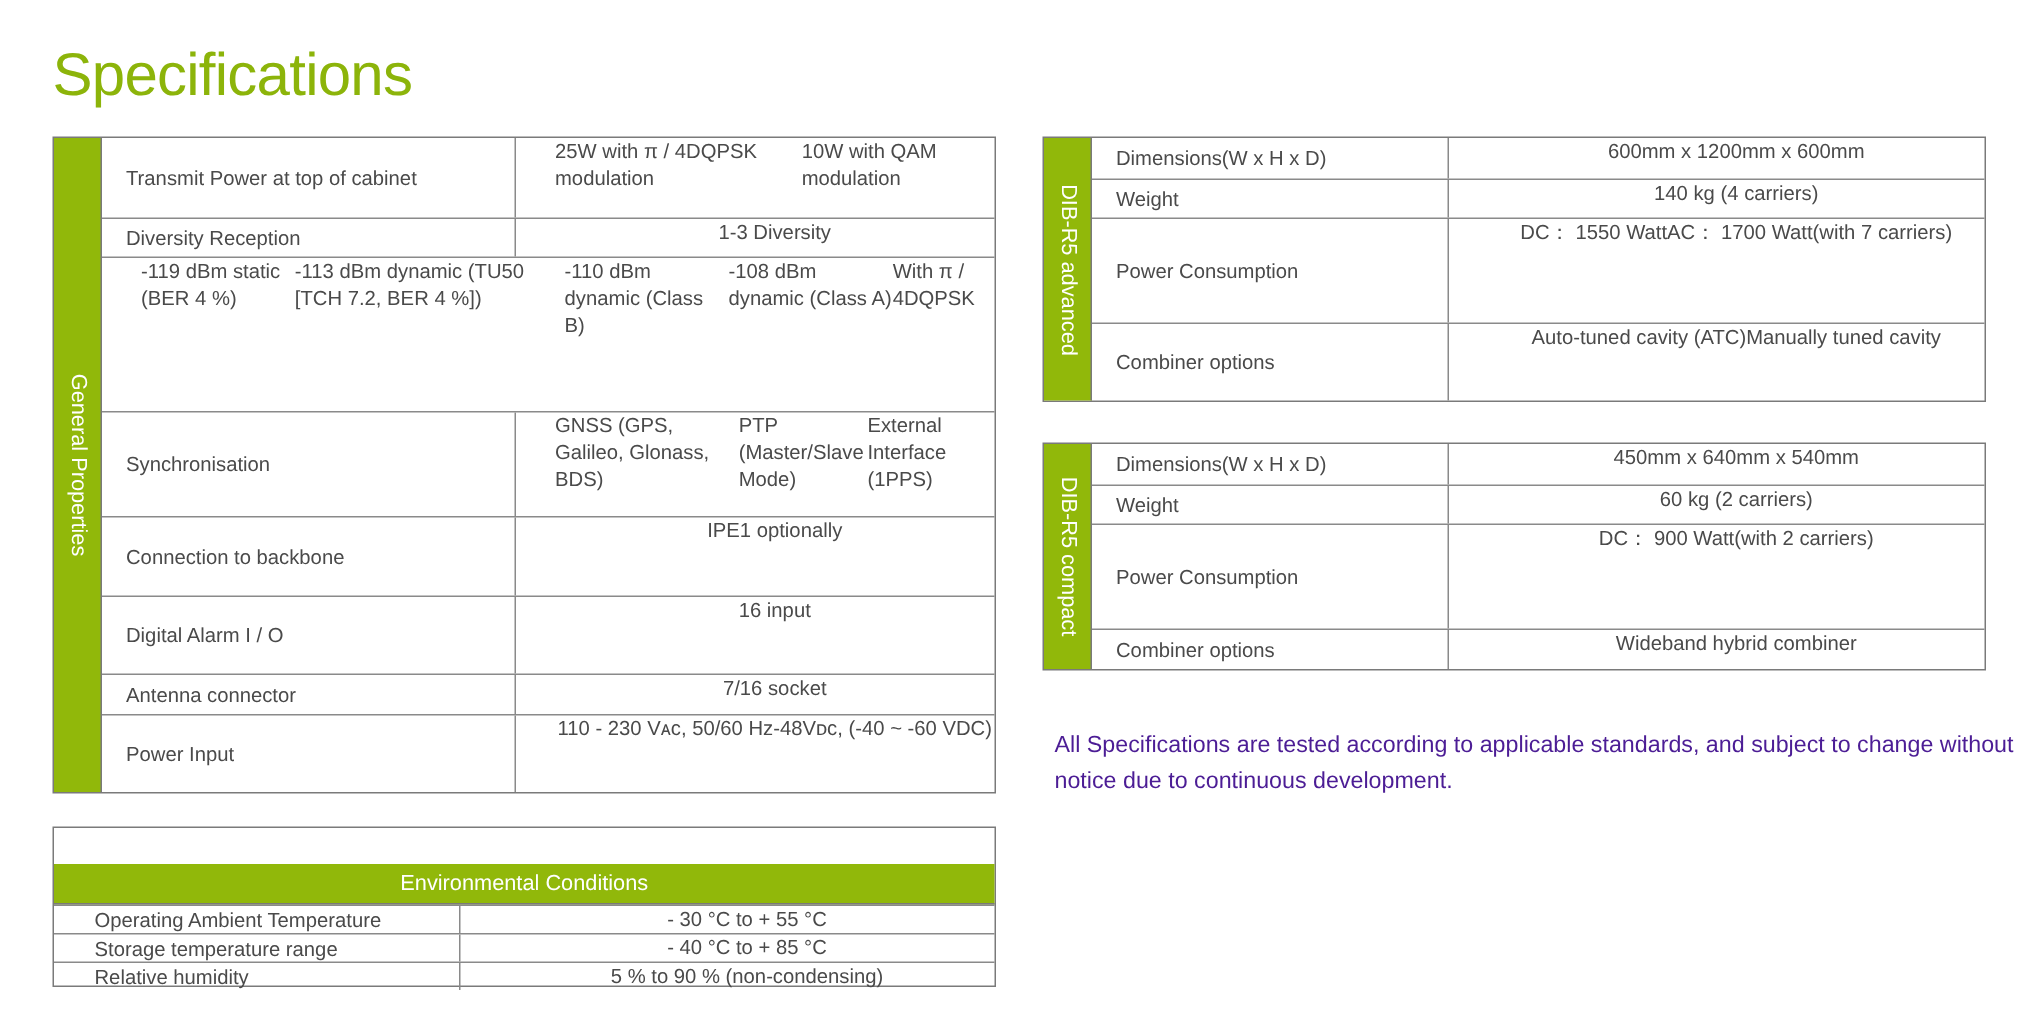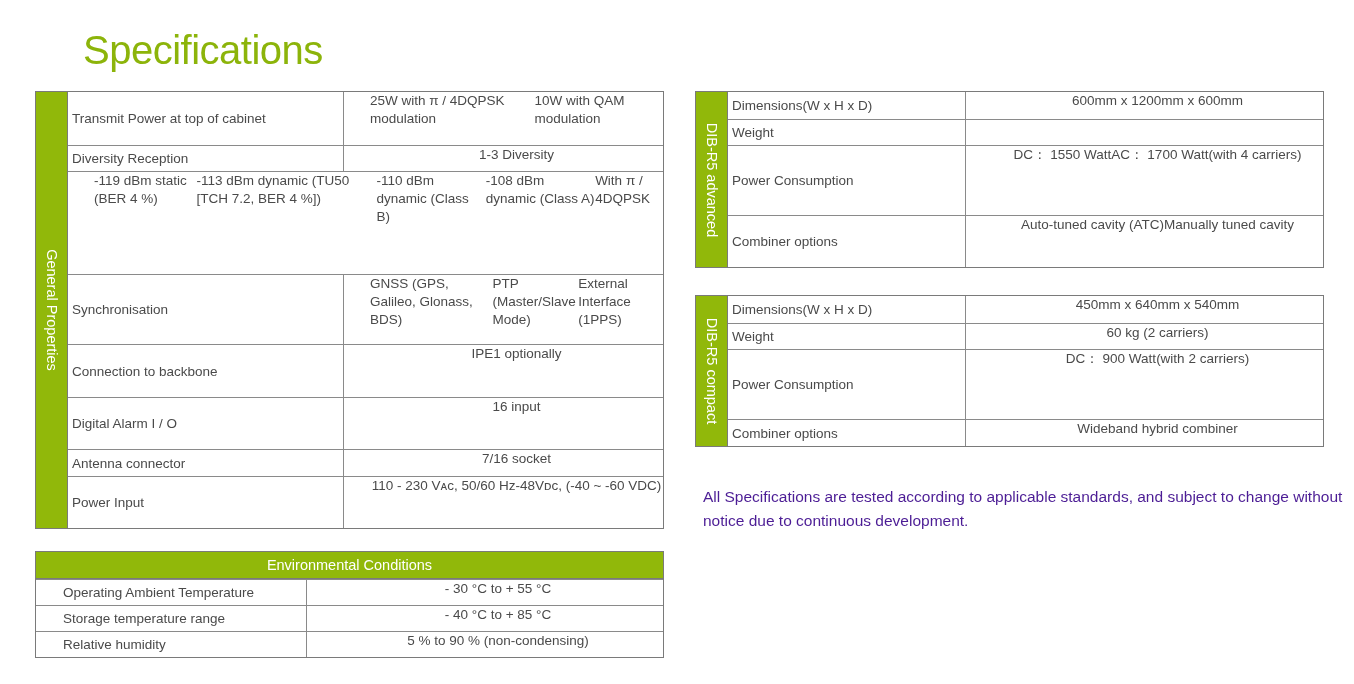--- a/index.html
+++ b/index.html
@@ -1,34 +1,34 @@
 <!DOCTYPE html>
 <html><head>
 <meta charset="utf-8">
 <style>
   * { box-sizing: border-box; margin: 0; padding: 0; }
   html, body { width: 1354px; height: 684px; background: #ffffff; overflow: hidden; }
   body { font-family: "Liberation Sans", "DejaVu Sans", sans-serif; color: #4a4a4a; position: relative; }
 
-  .title { position: absolute; left: 35px; top: 28px; font-size: 40px; color: #8cb40a; font-weight: normal; letter-spacing: -0.5px; margin-left: 48px; }
+  .title { position: absolute; left: 35px; top: 28px; font-size: 40px; color: #8cb40a; font-weight: normal; letter-spacing: -0.5px; }
 
   .spec-table { position: absolute; border: 1.5px solid #7a7a7a; display: flex; }
   .side { background: #91b80a; color: #ffffff; width: 32px; position: relative; border-right: 1.5px solid #7a7a7a; flex: none; }
   .side span { position: absolute; left: 50%; top: 50%; transform: translate(-50%, -50%) rotate(90deg); white-space: nowrap; font-size: 14.5px; }
   .rows { flex: 1; display: flex; flex-direction: column; }
   .row { display: flex; border-top: 1.5px solid #8a8a8a; }
   .row:first-child { border-top: none; }
-  .cell-label { border-right: 1.5px solid #8a8a8a; display: flex; align-items: center; padding-left: 4px; font-size: 13.5px; flex: none; }
+  .cell-label { border-right: 1.5px solid #8a8a8a; display: flex; align-items: center; padding-left: 16px; font-size: 13.5px; flex: none; }
   .cell-value { flex: 1; display: flex; flex-direction: row; justify-content: center; padding-left: 26px; font-size: 13.5px; line-height: 18px; }
 
   #general { left: 35px; top: 91px; width: 629px; height: 438px; }
   #general .cell-label { width: 276px; }
 
   #env { left: 35px; top: 551px; width: 629px; height: 107px; flex-direction: column; }
-  #env .env-header { background: #91b80a; color: #fff; text-align: center; height: 27px; line-height: 27px; font-size: 14.5px; border-bottom: 1.5px solid #7a7a7a; }
+  #env .env-header { background: #91b80a; color: #fff; text-align: center; height: 27px; line-height: 27px; font-size: 14.5px; border-bottom: 1.5px solid #7a7a7a; margin-top: 24px; }
   #env .row { flex: 1; justify-content: space-between; }
   #env .row:first-of-type { border-top: none; }
   #env .cell-label { width: 271px; padding-left: 27px; }
   #env .cell-value { padding-left: 26px; }
 
   .right-table .cell-label { width: 238px; }
   #advanced { left: 695px; top: 91px; width: 629px; height: 177px; }
   #compact { left: 695px; top: 295px; width: 629px; height: 152px; }
 
   .note { position: absolute; left: 703px; top: 485px; width: 640px; font-size: 15.5px; line-height: 24px; color: #4c1d95; }
@@ -124,27 +124,30 @@
     </div>
   <div class="rows">
     <div class="row" style="height:27px">
       <div class="cell-label">Dimensions(W x H x D)</div>
       <div class="cell-value">
         <div>600mm x 1200mm x 600mm</div>
       </div>
     </div>
     <div class="row" style="height:26px">
       <div class="cell-label">Weight</div>
+      <div class="cell-value">
+        <div>140 kg (4 carriers)</div>
+      </div>
     </div>
     <div class="row" style="height:70px">
       <div class="cell-label">Power Consumption</div>
       <div class="cell-value">
         <div>DC：  1550 Watt</div>
         <div>AC：  1700 Watt</div>
-        <div>(with 4 carriers)</div>
+        <div>(with 7 carriers)</div>
       </div>
     </div>
     <div class="row" style="flex:1">
       <div class="cell-label">Combiner options</div>
       <div class="cell-value">
         <div>Auto-tuned cavity (ATC)</div>
         <div>Manually tuned cavity</div>
       </div>
     </div>
   </div>

